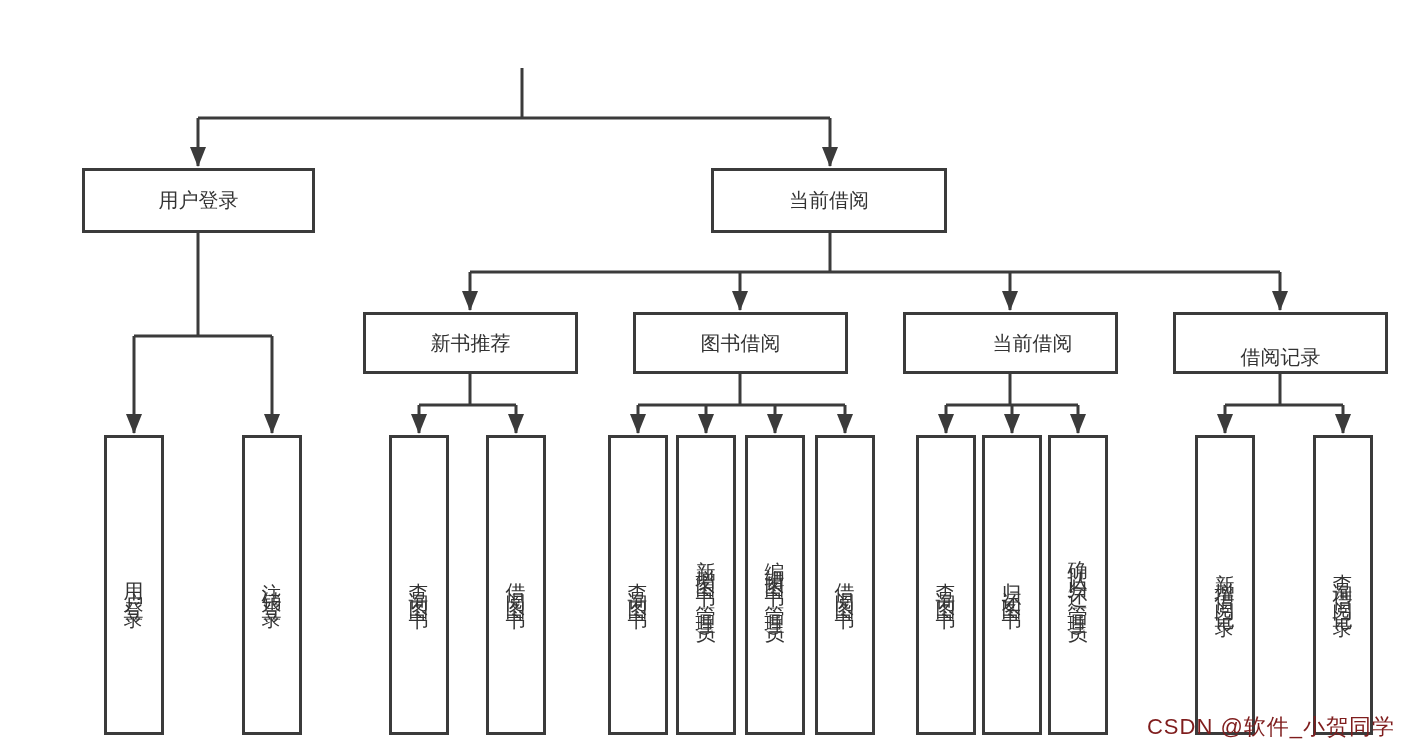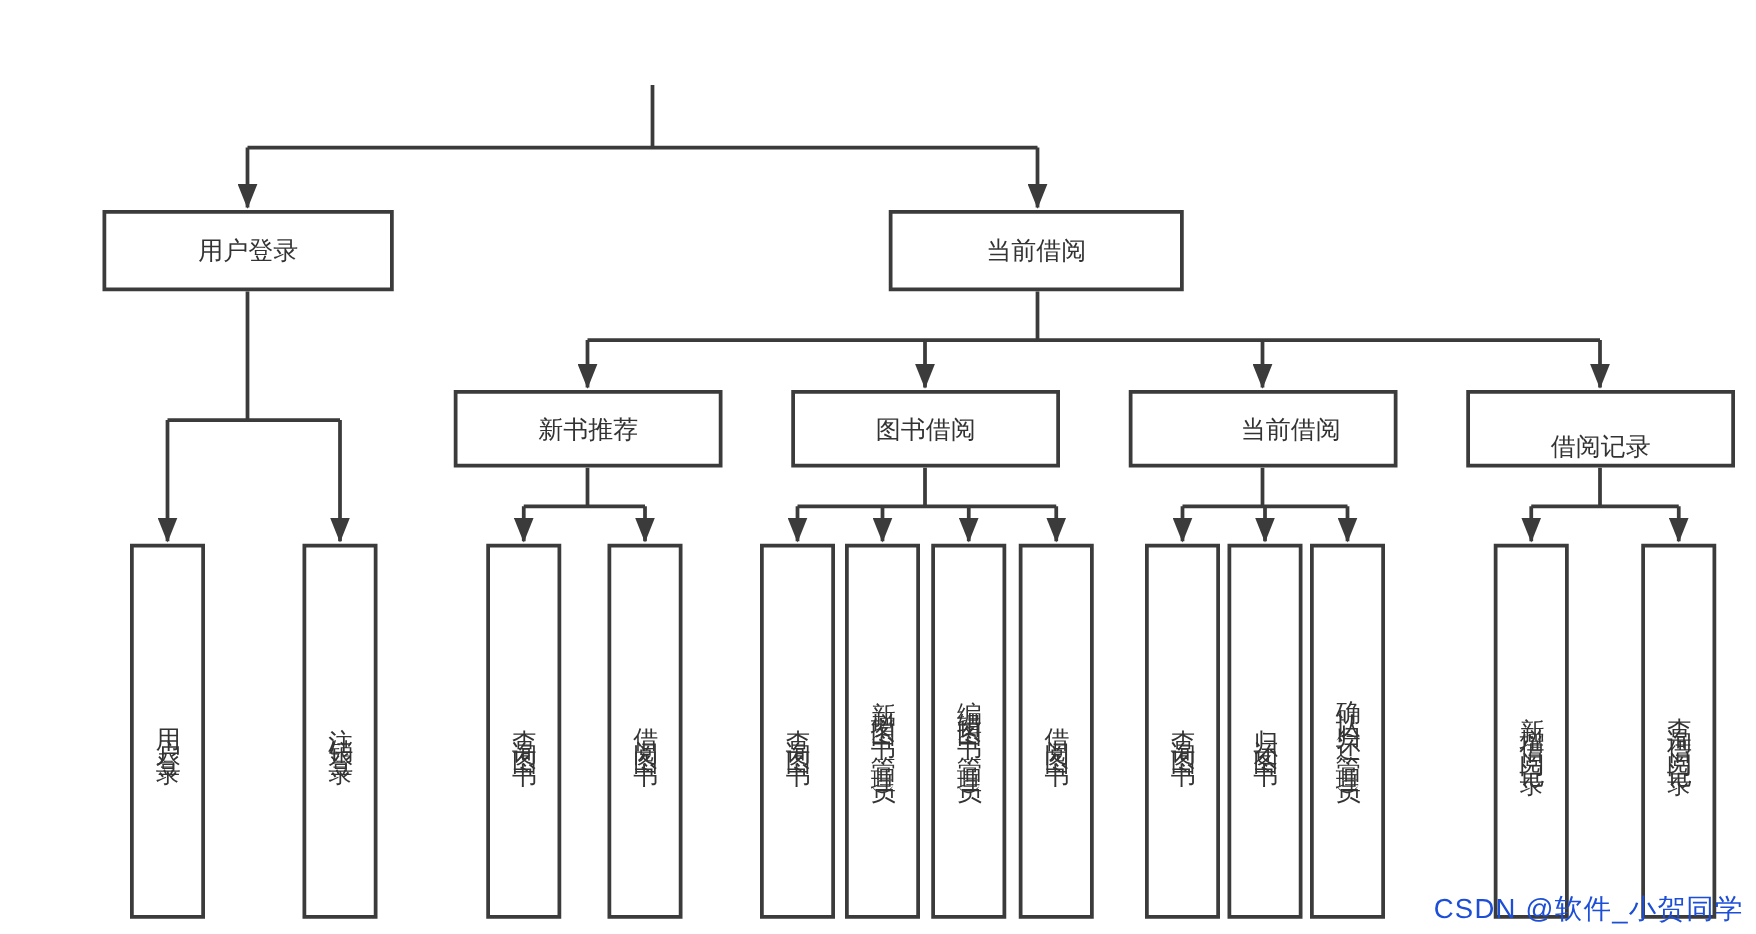--- a/index.html
+++ b/index.html
@@ -46,21 +46,21 @@
     text-orientation: mixed;
     letter-spacing: 9px;
     line-height: 1;
     white-space: pre;
   }
   .watermark {
     position: absolute;
     top: 712px;
     right: 10px;
     font-size: 22px;
-    color: #1d4ed8;
+    color: #7f1d1d;
     z-index: 5;
     letter-spacing: 1px;
   }
 </style>
 </head>
 <body>
 
 <div class="canvas">
 
   <svg class="connectors" viewBox="0 0 1405 747" xmlns="http://www.w3.org/2000/svg">

